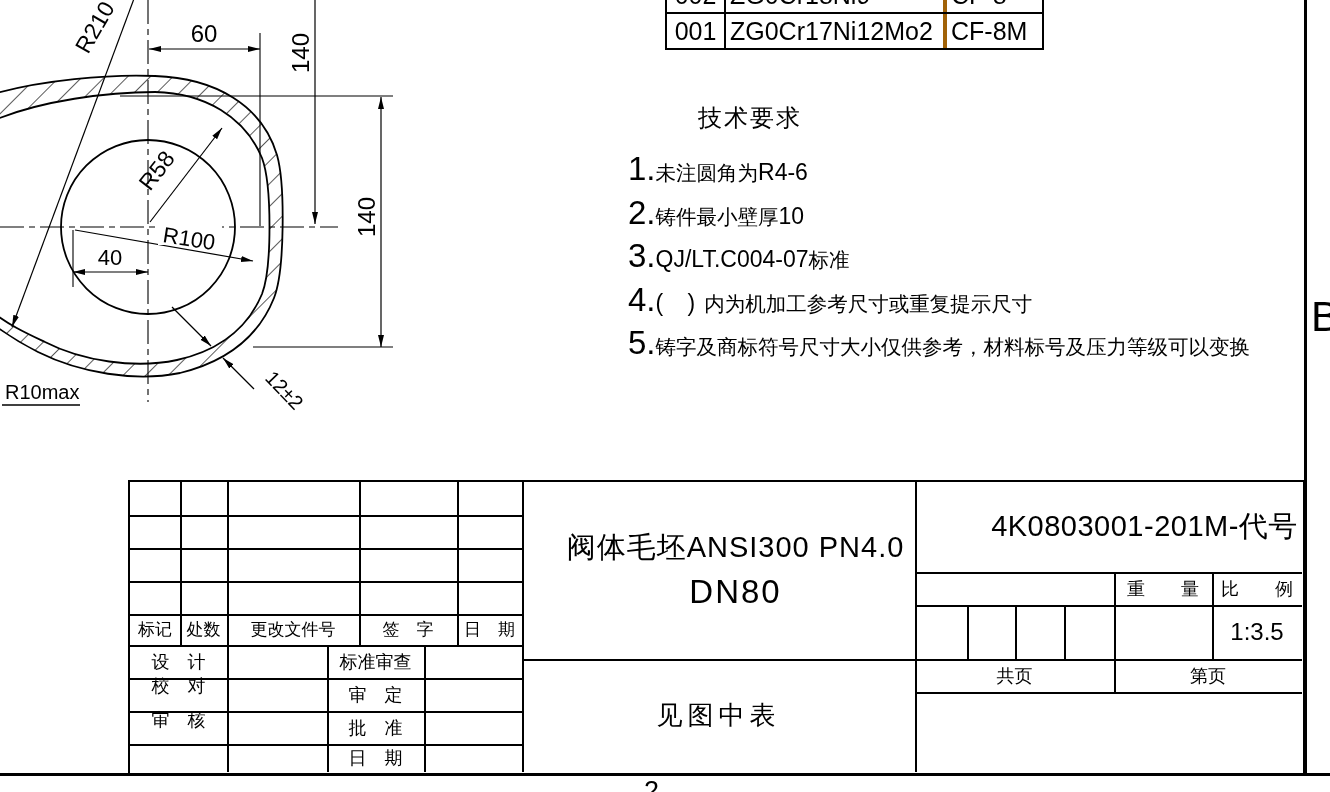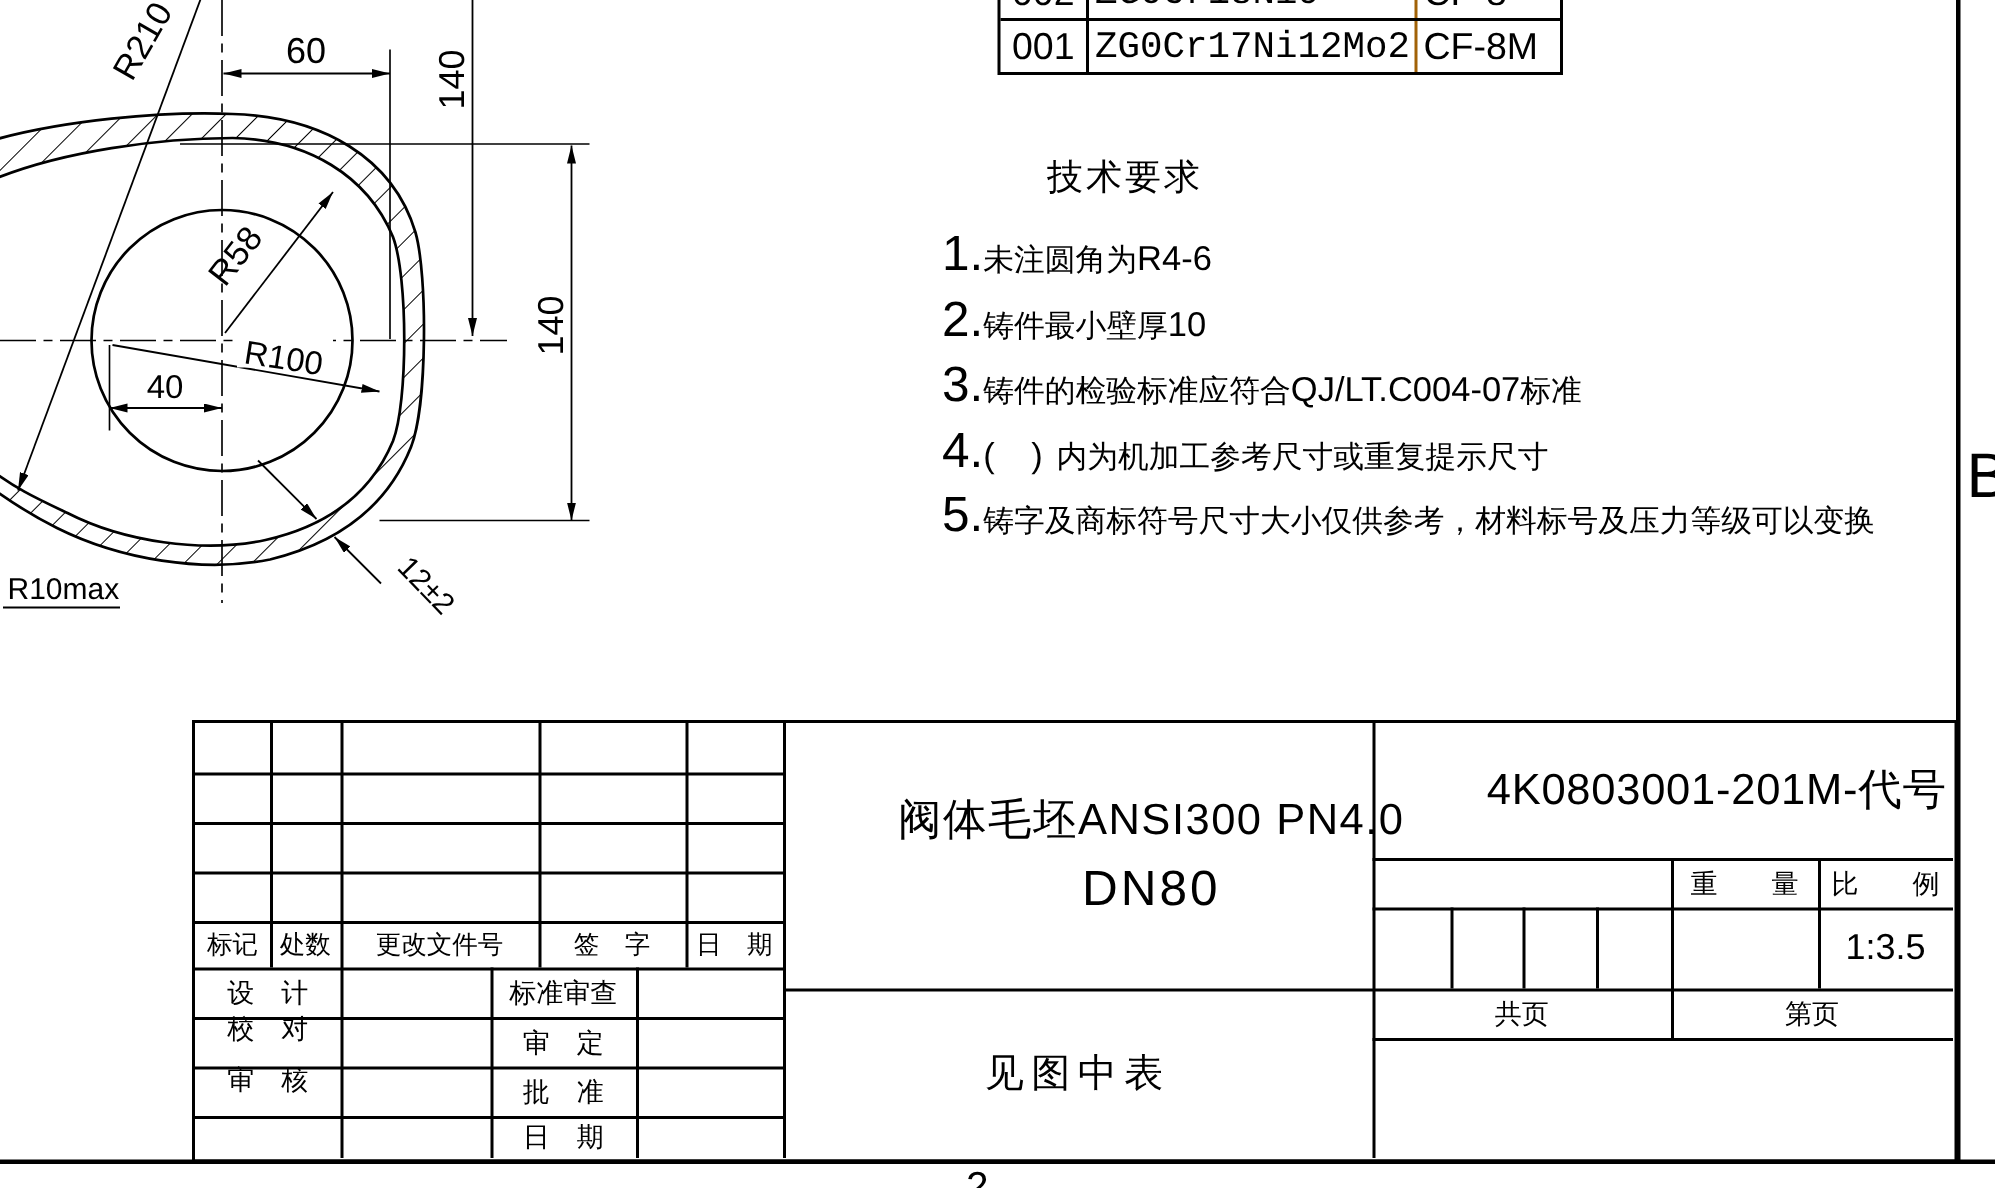--- a/index.html
+++ b/index.html
@@ -10,21 +10,21 @@
   .vl{position:absolute;width:2px;background:#000;}
   .hl{position:absolute;height:2px;background:#000;}
   .frame-right{left:1304px;top:0;height:774px;width:2.5px;background:#000;position:absolute;}
   .frame-bottom{top:773px;left:0;width:1330px;height:2.5px;background:#000;position:absolute;}
   
   .mat-table{position:absolute;left:665px;top:-24px;border:2px solid #000;}
   .mat-row{display:flex;height:34px;}
   .mat-row + .mat-row{border-top:2px solid #000;}
   .mat-cell{display:flex;align-items:center;font-size:25px;letter-spacing:0px;}
   .mat-code{width:57px;justify-content:center;border-right:2px solid #000;}
-  .mat-name{width:213px;padding-left:4px;border-right:2px solid #a16207;font-family:Liberation Mono, monospace;}
+  .mat-name{width:213px;padding-left:4px;border-right:4px solid #a16207;}
   .mat-grade{width:91px;padding-left:4px;}
   
   .tr-title{position:absolute;left:698px;top:102px;font-size:24px;letter-spacing:2px;}
   .techreq-items{position:absolute;left:628px;top:150px;width:640px;}
   .tr-item{height:43.5px;display:flex;align-items:baseline;white-space:nowrap;}
   .num{font-size:33px;}
   .lat{font-size:23px;}
   .cn{font-size:20.5px;}
   
   .zone-b{position:absolute;left:1311px;top:293px;font-size:42px;font-weight:400;}
@@ -125,21 +125,20 @@
         <span class="cn">未注圆角为</span>
         <span class="lat">R4-6</span>
     </div>
     <div class="tr-item">
       <span class="num">2.</span>
         <span class="cn">铸件最小壁厚</span>
         <span class="lat">10</span>
     </div>
     <div class="tr-item">
       <span class="num">3.</span>
-        <span class="cn">铸件的检验标准应符合</span>
         <span class="lat">QJ/LT.C004-07</span>
         <span class="cn">标准</span>
     </div>
     <div class="tr-item">
       <span class="num">4.</span>
         <span class="lat" style="letter-spacing:9px;">( )</span>
         <span class="cn">内为机加工参考尺寸或重复提示尺寸</span>
     </div>
     <div class="tr-item">
       <span class="num">5.</span>
@@ -190,21 +189,21 @@
     <div class="cell fs18" style="left:0;top:163px;width:97px;height:33px;">设　计</div>
     <div class="cell fs18" style="left:0;top:196px;width:97px;height:16px;">校　对</div>
     <div class="cell fs18" style="left:0;top:229px;width:97px;height:18px;text-align:right;">审　核</div>
     <div class="cell fs18" style="left:0;top:262px;width:97px;height:28px;margin-top:48px;">工艺审查</div>
 
     <div class="cell fs18" style="left:197px;top:163px;width:97px;height:33px;">标准审查</div>
     <div class="cell fs18" style="left:197px;top:196px;width:97px;height:33px;">审　定</div>
     <div class="cell fs18" style="left:197px;top:229px;width:97px;height:33px;">批　准</div>
     <div class="cell fs18" style="left:197px;top:262px;width:97px;height:28px;">日　期</div>
 
-    <div class="cell tb-title" style="left:412px;top:0;width:451px;height:177px;">
+    <div class="cell tb-title" style="left:380px;top:0;width:451px;height:177px;">
       <div class="l1">阀体毛坯ANSI300  PN4.0</div>
       <div class="l2">DN80</div>
     </div>
     <div class="cell tb-note" style="left:392px;top:177px;width:393px;height:113px;">见图中表</div>
 
     <div class="cell tb-dwgno" style="left:785px;top:0;width:387px;height:90px;">4K0803001-201M-代号</div>
     <div class="cell fs18" style="left:984px;top:90px;width:98px;height:33px;">重　　量</div>
     <div class="cell fs18" style="left:1082px;top:90px;width:90px;height:33px;">比　　例</div>
     <div class="cell tb-scaleval" style="left:1082px;top:123px;width:90px;height:54px;">1:3.5</div>
 

